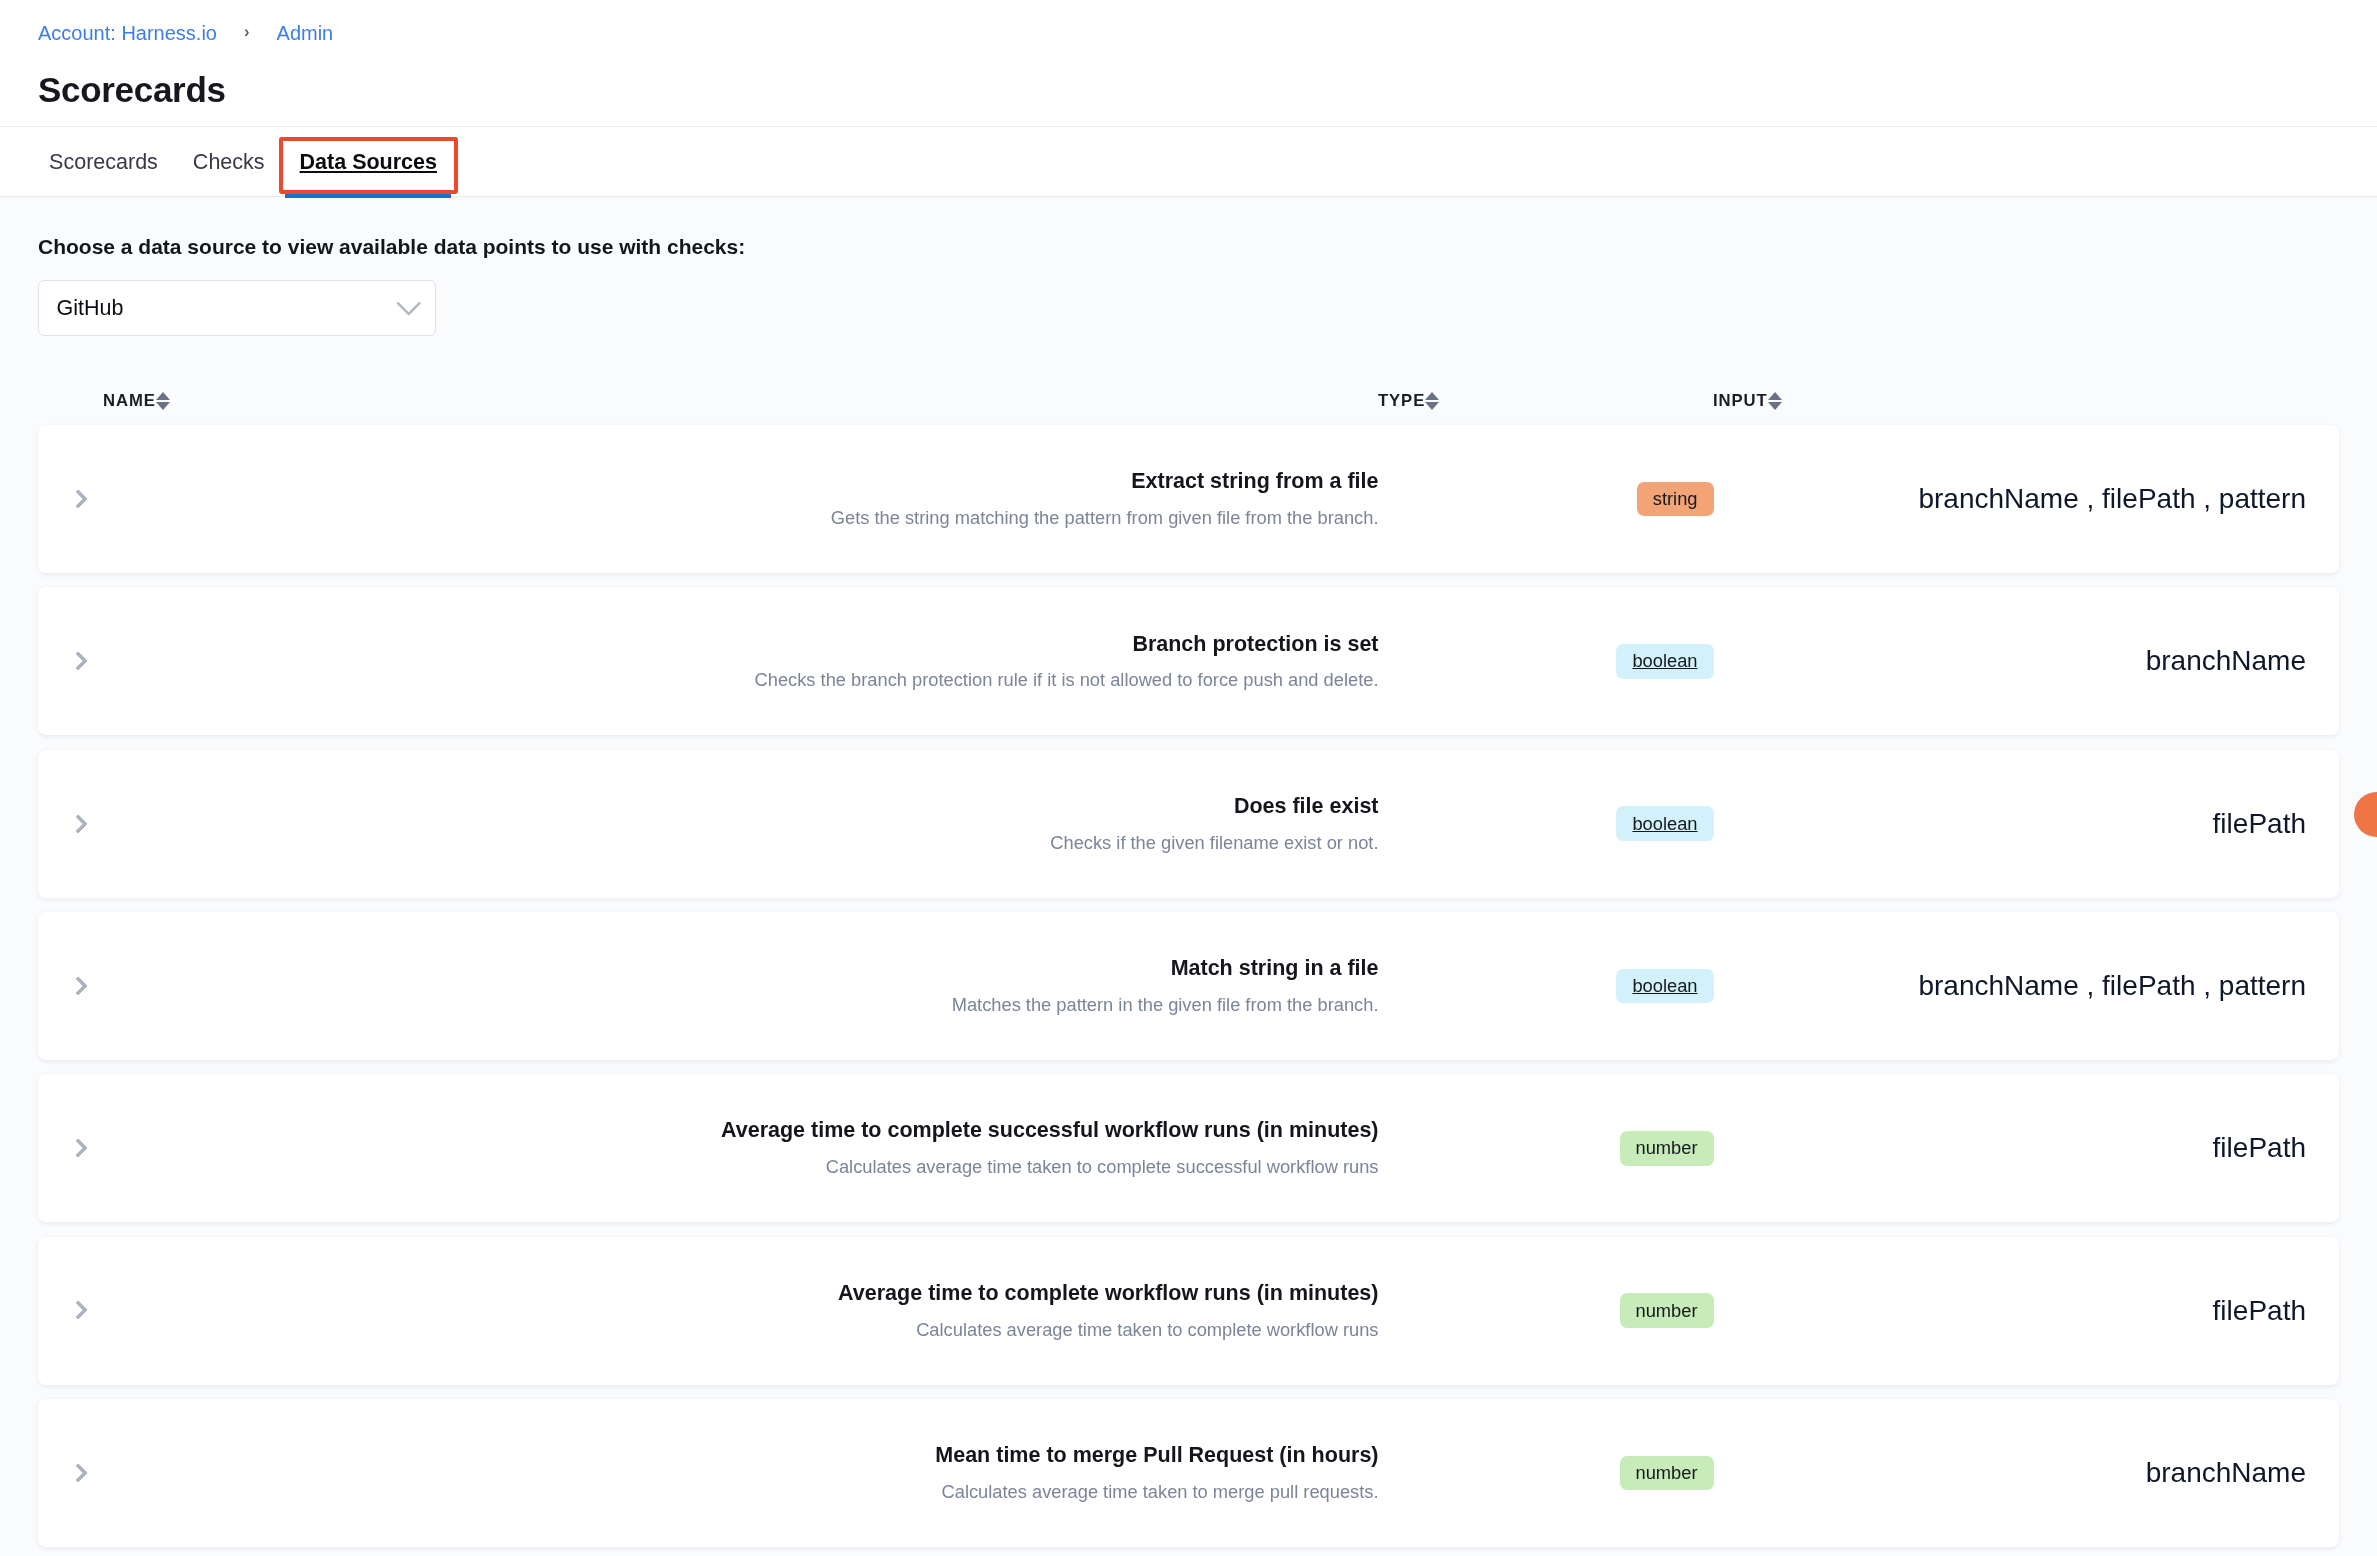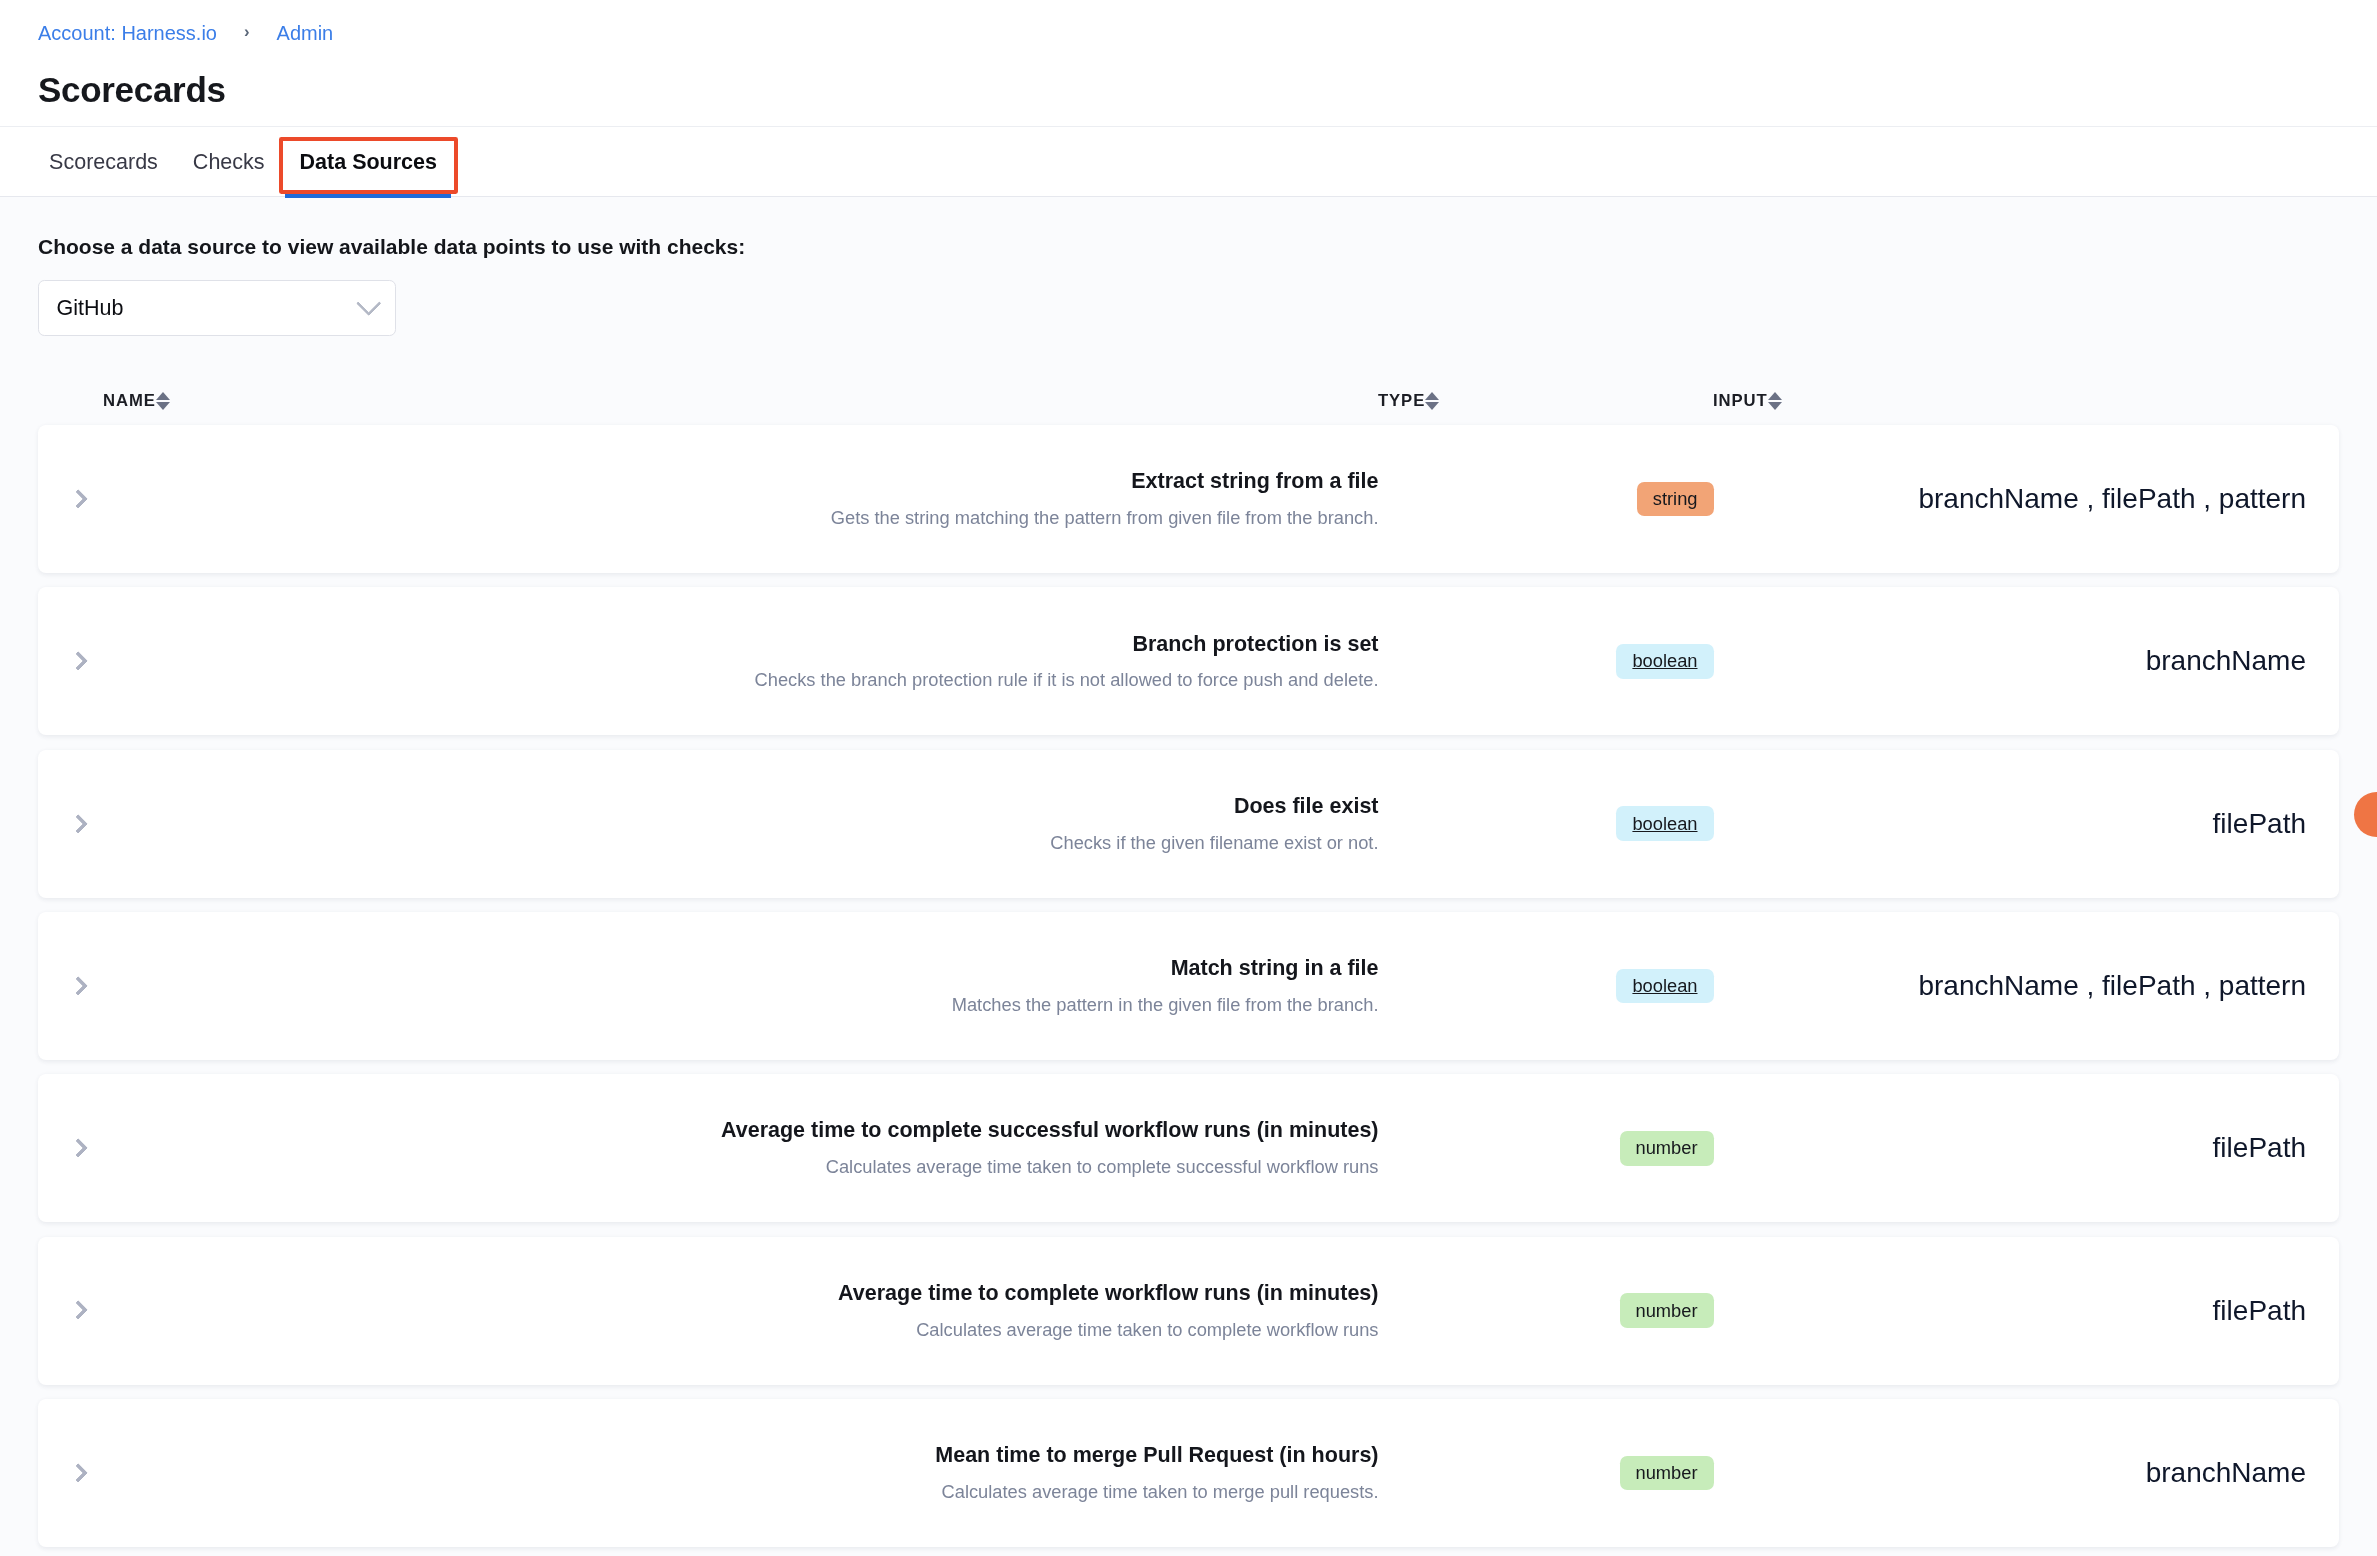--- a/index.html
+++ b/index.html
@@ -68,20 +68,21 @@
     position: relative;
     white-space: nowrap;
     background: transparent;
     border: none;
     font-family: inherit;
   }
   .tab:first-child { margin-left: -6.4px; }
   .tab.active {
     font-weight: bold;
     color: #0b0c10;
+    text-decoration: underline;
   }
   .tab.active::after {
     content: "";
     position: absolute;
     left: 3.2px; right: 3.2px;
     bottom: -1.6px;
     height: 4.8px;
     background: #1f6bd8;
   }
   
@@ -103,21 +104,21 @@
 
   .chooser-label {
     font-size: 21px;
     font-weight: bold;
     color: #14161b;
     padding-top: 38px;
   }
 
   .select-wrap {
     margin-top: 21px;
-    width: 358px;
+    width: 398px;
     height: 56px;
     background: #ffffff;
     border: 1.6px solid #dfe1e8;
     border-radius: 6.4px;
     display: flex;
     align-items: center;
     padding: 0 17.5px;
     cursor: pointer;
     position: relative;
   }

